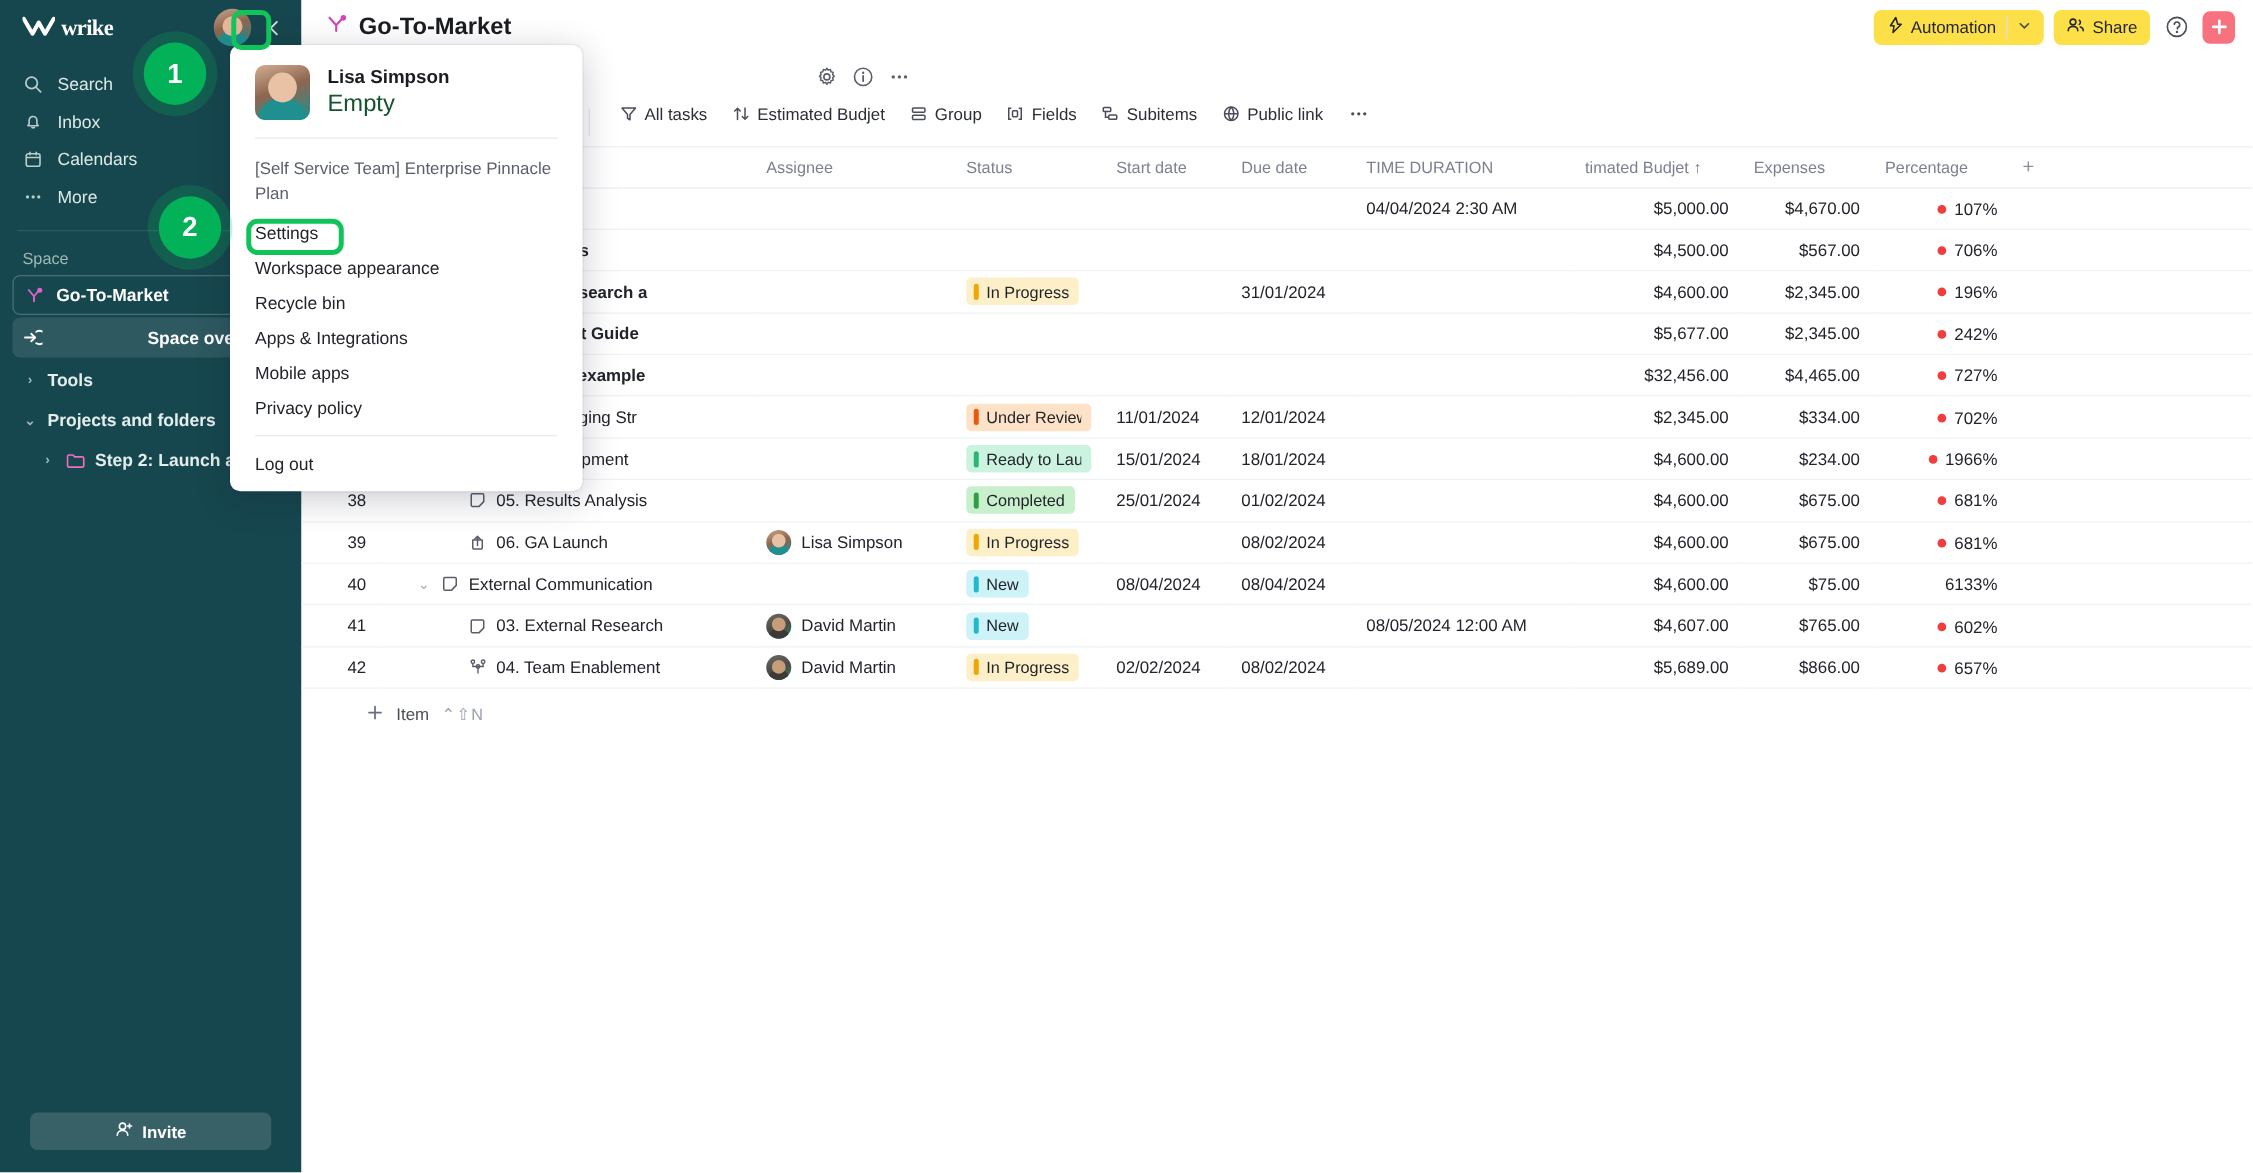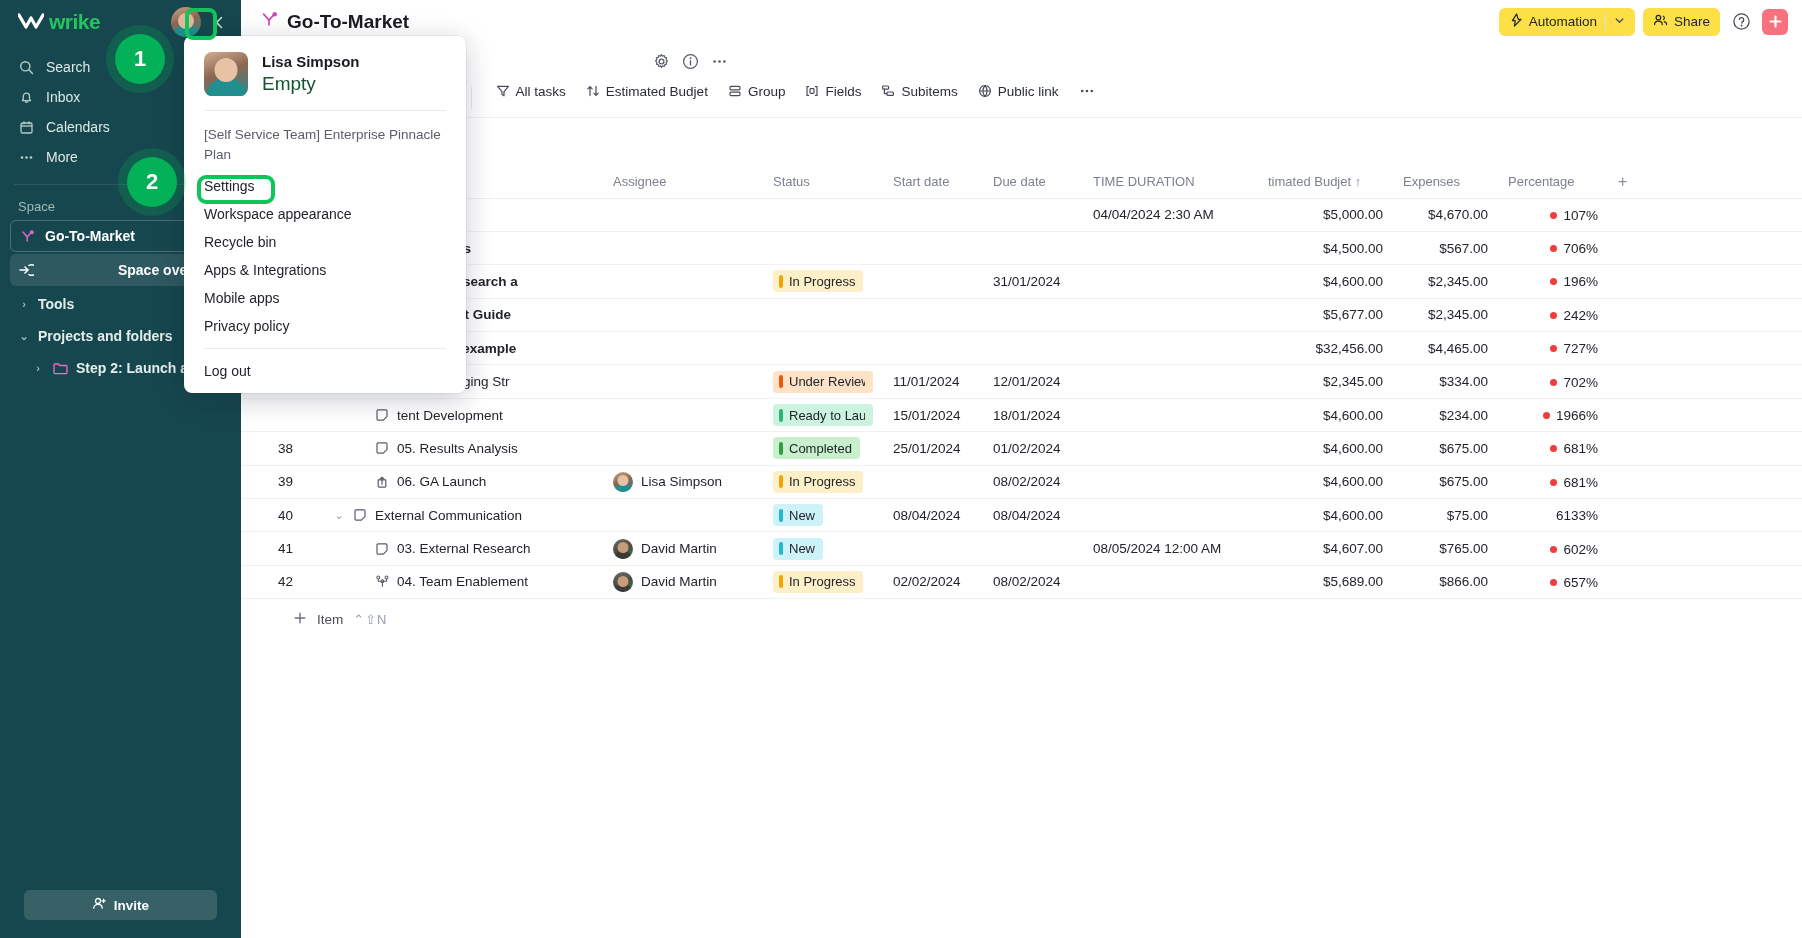--- a/index.html
+++ b/index.html
@@ -20,21 +20,21 @@
     flex: 0 0 241px;
     position: relative;
   }
   .sb-top {
     height: 44px; display: flex; align-items: center;
     padding: 0 12px 0 18px; gap: 8px;
   }
   .wrike-logo { display: flex; align-items: center; gap: 5px; flex: 1; }
   .wrike-logo svg { display: block; }
   .wrike-word {
-    font-size: 21px; font-weight: bold; color: #22c55e; letter-spacing: -0.5px;
+    font-size: 18px; font-weight: bold; color: #ffffff; letter-spacing: -0.5px; font-family: Liberation Serif, serif;
   }
   .sb-avatar {
     width: 30px; height: 30px; border-radius: 50%;
     background: linear-gradient(160deg,#c9a489 0%, #8d6650 45%, #1f8f8f 100%);
     position: relative; overflow: hidden; flex: 0 0 30px;
   }
   .sb-avatar::after {
     content:""; position:absolute; left:50%; top:20%; transform:translateX(-50%);
     width:16px; height:16px; border-radius:50%; background:#e3b79a;
   }
@@ -128,21 +128,21 @@
   }
   .viewtab.sel { background:#fff; box-shadow: 0 1px 2px rgba(20,20,40,0.13); font-weight:500; }
   .tbdiv { width:1px; height:22px; background:#e6e8ee; margin: 0 12px; }
   .tbitem {
     display:flex; align-items:flex-start; gap:6px; height:28px; padding: 0 8px;
     font-size: 13.5px; color:#2b2e36; cursor:pointer; border-radius:6px; white-space:nowrap;
   }
 
   
   .tablewrap { flex:1; overflow:hidden; position:relative; }
-  table.grid { width: 1561px; border-collapse: collapse; table-layout: fixed; margin-top: 48px; }
+  table.grid { width: 1561px; border-collapse: collapse; table-layout: fixed; }
   table.grid th {
     font-size: 13px; font-weight: normal; color:#7c8192;
     height: 32px; padding: 0 10px; text-align:left; vertical-align:middle;
     border-bottom: 1px solid #eceef3; background:#fff; white-space:nowrap;
   }
   table.grid td {
     height: 33.4px; padding: 0 10px; font-size: 13.5px; color:#22242b;
     border-bottom: 1px solid #f0f1f5; vertical-align:middle; white-space:nowrap;
     overflow:hidden;
   }

